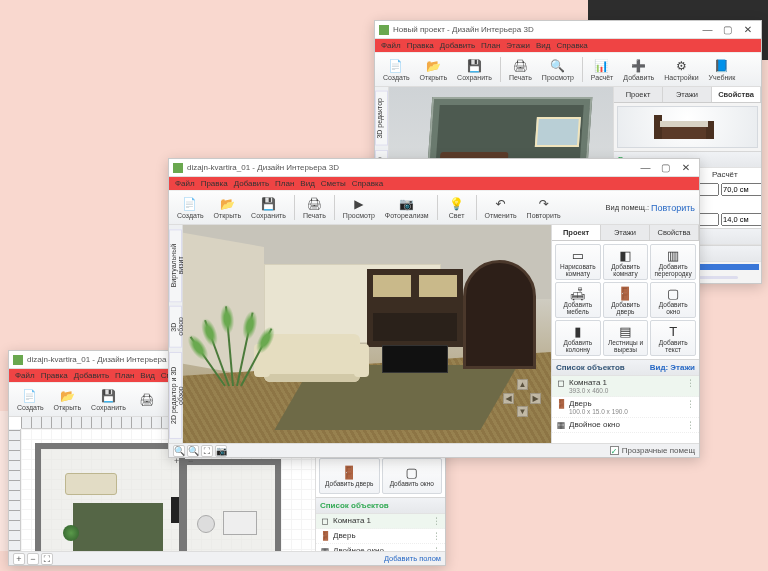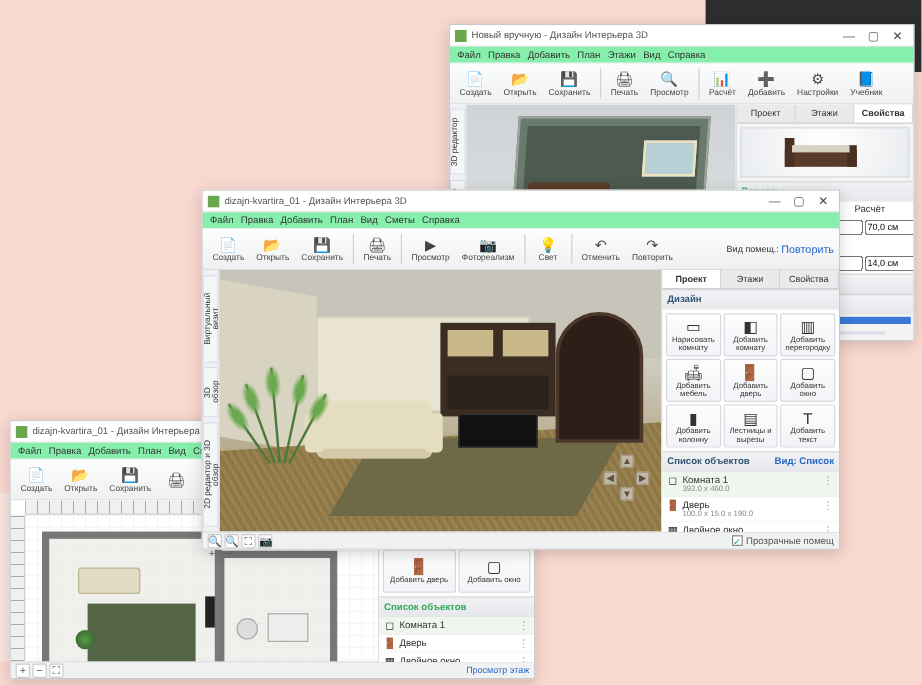--- a/index.html
+++ b/index.html
@@ -40,21 +40,21 @@
   .win-controls .close { color: #444; }
 
   .menubar {
     height: 14px;
     display: flex;
     gap: 6px;
     padding: 0 6px;
     font-size: 8px;
     align-items: center;
     border-bottom: 1px solid #eee;
-    background: #86efac;
+    background: #ef4444;
   }
   .menubar span { cursor: default; }
 
   .toolbar {
     display: flex;
     gap: 2px;
     padding: 2px 4px;
     border-bottom: 1px solid #ddd;
     background: linear-gradient(#fdfdfd,#eef0f2);
     flex-wrap: nowrap;
@@ -292,21 +292,21 @@
 <body>
 
 <div class="decor-dark"></div>
 <div class="decor-light"></div>
 
 <div class="win" id="win-back" style="left:374px; top:20px; width:388px; height:264px;">
   <div class="titlebar">
     <svg class="app-icon" viewBox="0 0 10 10">
         <rect width="10" height="10" fill="#6aa84f"></rect>
       </svg>
-    <span>Новый вручную - Дизайн Интерьера 3D</span>
+    <span>Новый проект - Дизайн Интерьера 3D</span>
     <div class="spacer"></div>
     <div class="win-controls">
       <span>—</span>
       <span>▢</span>
       <span class="close">✕</span>
     </div>
   </div>
   <div class="menubar" id="back-menu">
       <span>Файл</span>
       <span>Правка</span>
@@ -515,21 +515,21 @@
         </div>
     </div>
   </div>
   <div class="statusbar">
     <div class="sb-zoom">
       <span class="zbtn">+</span>
       <span class="zbtn">−</span>
       <span class="zbtn">⛶</span>
     </div>
     <div class="spacer" style="flex:1"></div>
-    <span class="link">Просмотр этаж</span>
+    <span class="link">Добавить полом</span>
   </div>
 </div>
 
 <div class="win" id="win-front" style="left:168px; top:158px; width:532px; height:300px;">
   <div class="titlebar">
     <svg class="app-icon" viewBox="0 0 10 10">
         <rect width="10" height="10" fill="#6aa84f"></rect>
       </svg>
     <span>dizajn-kvartira_01 - Дизайн Интерьера 3D</span>
     <div class="spacer"></div>
@@ -628,21 +628,20 @@
           <div class="r">▶</div>
         </div>
       </div>
     </div>
     <div class="right-panel">
       <div class="rp-tabs" id="front-rptabs">
           <span class="active">Проект</span>
           <span>Этажи</span>
           <span>Свойства</span>
         </div>
-      <div class="panel-section header" style="color:#357">Дизайн</div>
       <div class="actions-grid" id="front-actions">
           <div class="act">
             <span class="ico">▭</span>
             <span>Нарисовать комнату</span>
           </div>
           <div class="act">
             <span class="ico">◧</span>
             <span>Добавить комнату</span>
           </div>
           <div class="act">
@@ -669,21 +668,21 @@
             <span class="ico">▤</span>
             <span>Лестницы и вырезы</span>
           </div>
           <div class="act">
             <span class="ico">T</span>
             <span>Добавить текст</span>
           </div>
         </div>
       <div class="panel-section header" style="display:flex;justify-content:space-between;color:#357">
         <span>Список объектов</span>
-        <span class="link">Вид: Список</span>
+        <span class="link">Вид: Этажи</span>
       </div>
       <div class="obj-list" id="front-objlist">
           <div class="obj-item room">
             <span class="oi">◻</span>
             <div class="txt">
               <div class="nm">Комната 1</div>
               <div class="dm">393.0 x 460.0</div>
             </div>
             <span class="dots">⋮</span>
           </div>

